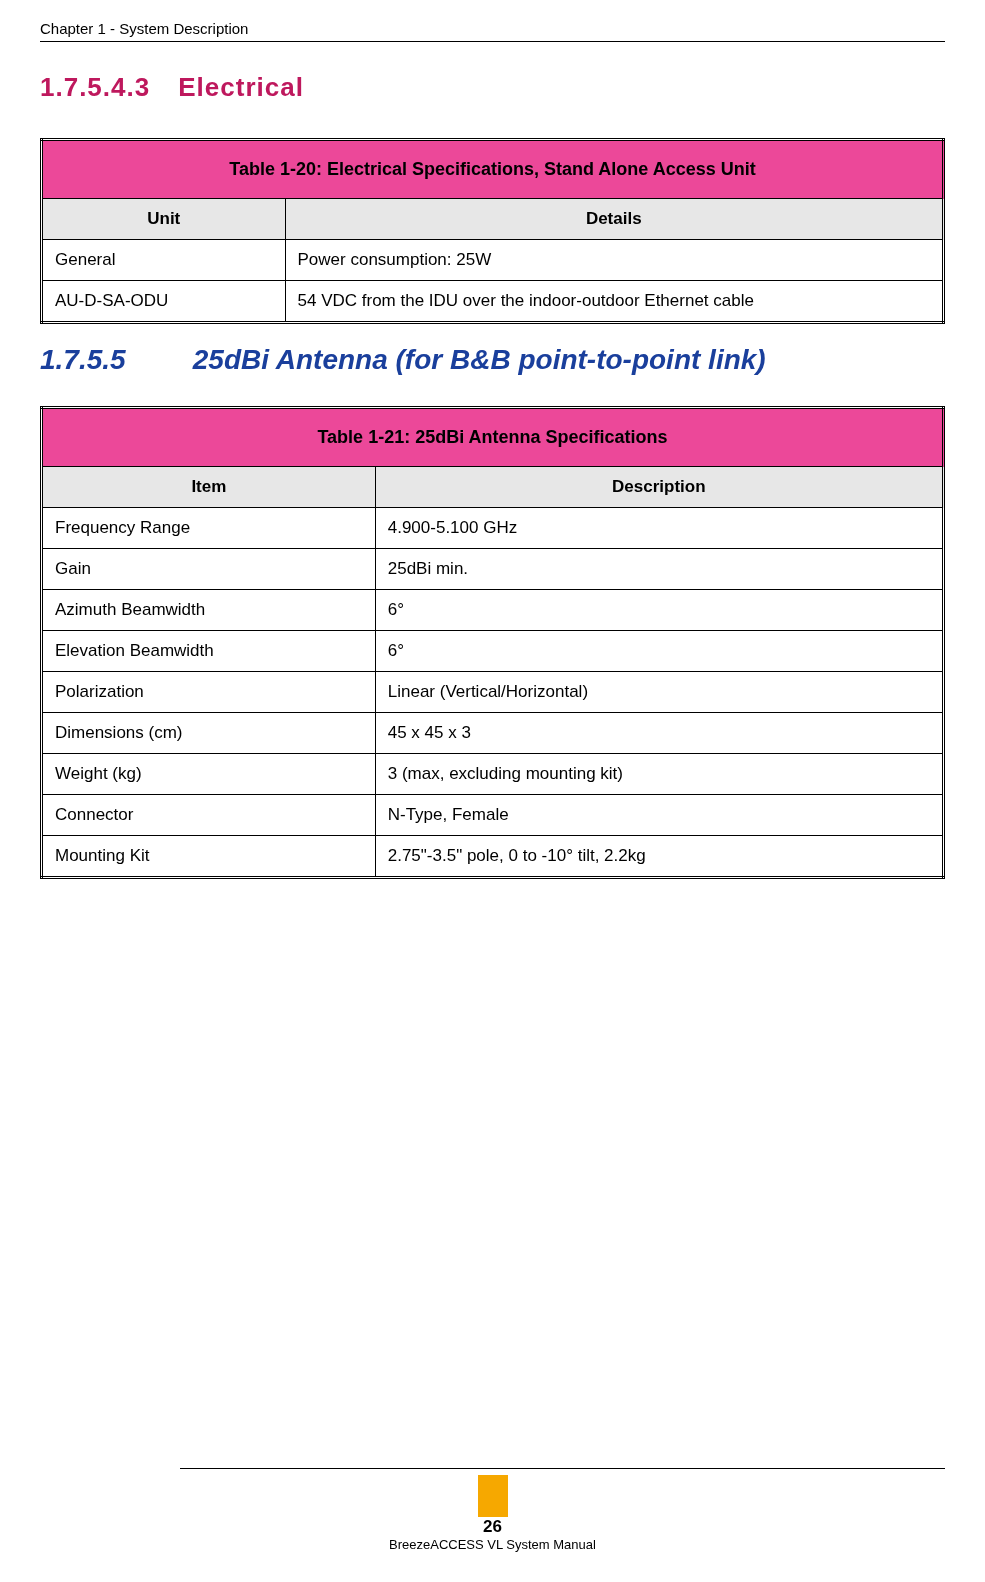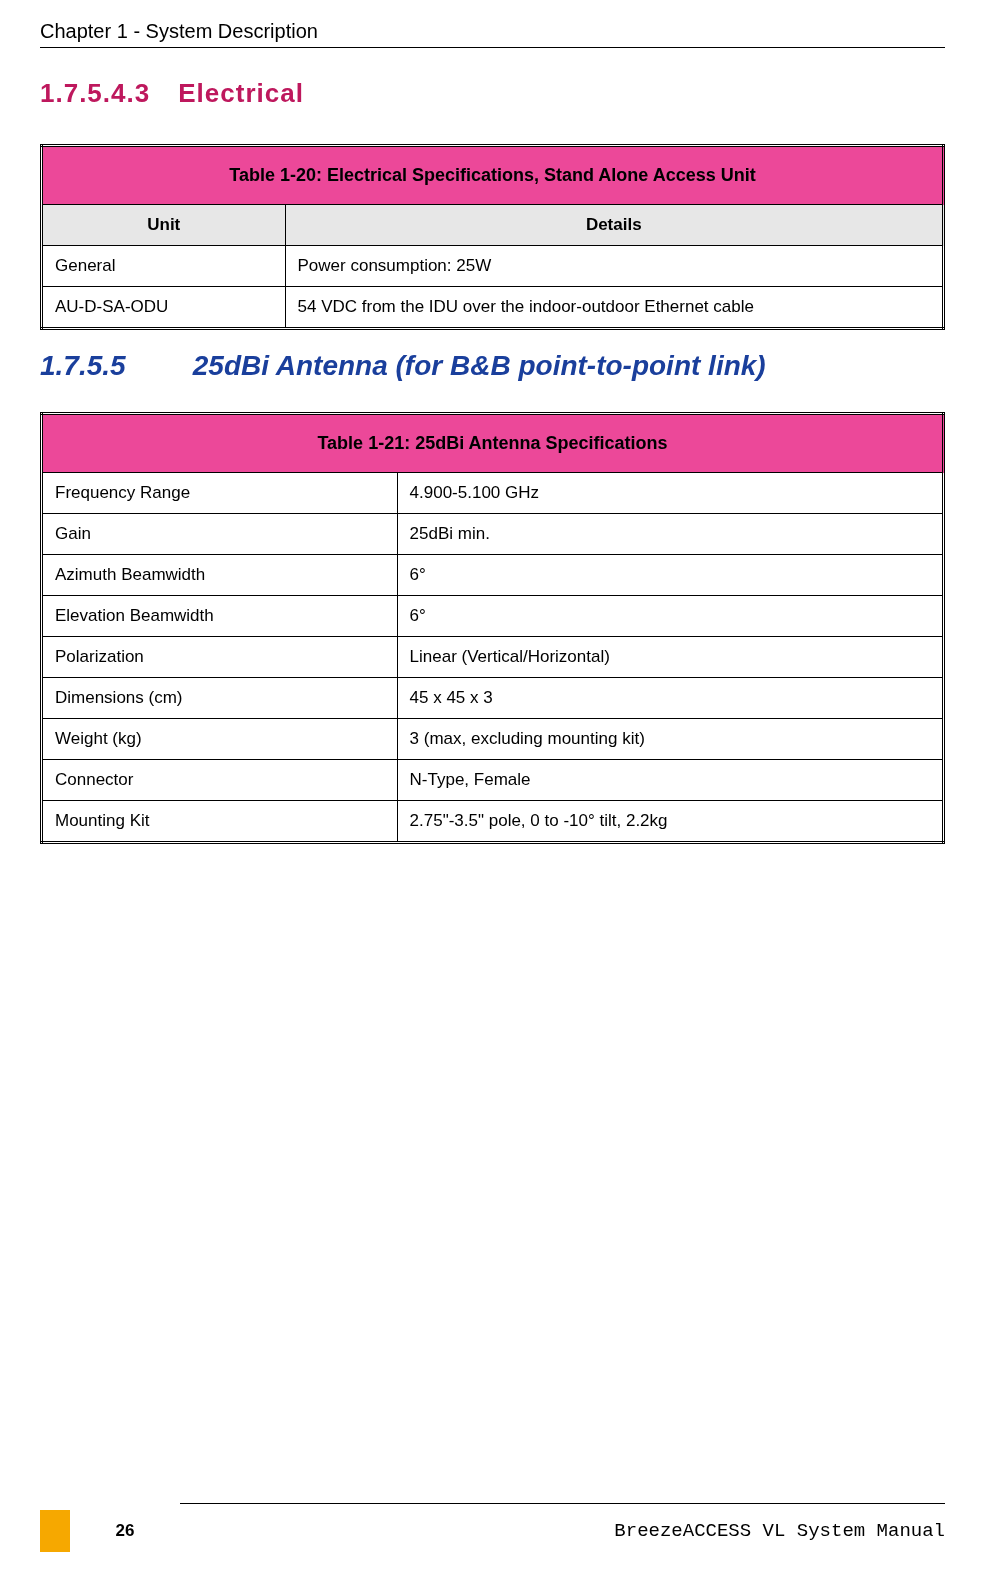--- a/index.html
+++ b/index.html
@@ -1,32 +1,32 @@
 <!DOCTYPE html>
 <html><head>
 <meta charset="utf-8">
 <style>
   * { box-sizing: border-box; margin: 0; padding: 0; }
   html, body { width: 985px; height: 1582px; background: #fff; font-family: Arial, Helvetica, sans-serif; color: #000; }
   .page { padding: 20px 40px 0 40px; position: relative; height: 100%; }
-  .header-line { font-size: 20px; padding-bottom: 4px; border-bottom: 1px solid #000; margin-bottom: 30px; }
+  .header-line { font-size: 15px; padding-bottom: 4px; border-bottom: 1px solid #000; margin-bottom: 30px; }
   .h-sub { color: #be185d; font-size: 26px; letter-spacing: 1px; font-weight: bold; margin-bottom: 35px; }
   .h-sub .num { display: inline-block; min-width: 130px; }
   .h-sec { color: #1a3f9c; font-size: 28px; font-weight: bold; margin: 20px 0 30px 0; font-style: italic; }
   .h-sec .num { display: inline-block; min-width: 145px; }
   table.spec { width: 100%; border-collapse: collapse; border: 3px double #000; margin-bottom: 18px; }
   table.spec th.title { text-align: center; font-weight: bold; font-size: 18px; padding: 18px 8px; border: 1px solid #000; background: #ec4899; }
   table.spec th.colhead { background: #e7e7e7; font-weight: bold; font-size: 17px; text-align: center; padding: 10px 8px; border: 1px solid #000; margin-top: 39px; }
   table.spec td { font-size: 17px; padding: 10px 12px; border: 1px solid #000; }
   .footer { position: absolute; left: 0; right: 0; bottom: 30px; padding: 0 40px; }
   .footer-rule { border-top: 1px solid #000; margin-left: 140px; margin-bottom: 6px; }
-  .footer-row { display: flex; align-items: center; }
+  .footer-row { display: flex; align-items: center; flex-direction: column; }
   .footer-block { width: 30px; height: 42px; background: #f6a800; margin-right: 0; }
   .footer-page { width: 110px; text-align: center; font-weight: bold; font-size: 17px; }
-  .footer-title { flex: 1; text-align: right; font-size: 19px; font-family: Liberation Mono, monospace; }
+  .footer-title { flex: 1; text-align: right; font-size: 13px; }
 </style>
 </head>
 <body>
 
 <div class="page">
 
   <div class="header-line">Chapter 1 - System Description</div>
 
   <div class="h-sub">
     <span class="num">1.7.5.4.3</span>
@@ -56,20 +56,24 @@
   <div class="h-sec">
     <span class="num">1.7.5.5</span>
     <span>25dBi Antenna (for B&amp;B point-to-point link)</span>
   </div>
 
   <table class="spec">
     <tbody>
         <tr>
           <th class="title" colspan="2">Table 1-21: 25dBi Antenna Specifications</th>
         </tr>
+    <tr>
+      <th class="colhead" style="width:37%">Item</th>
+      <th class="colhead">Description</th>
+    </tr>
     <tr>
           <td>Frequency Range</td>
           <td>4.900-5.100 GHz</td>
         </tr>
     <tr>
           <td>Gain</td>
           <td>25dBi min.</td>
         </tr>
     <tr>
           <td>Azimuth Beamwidth</td>

